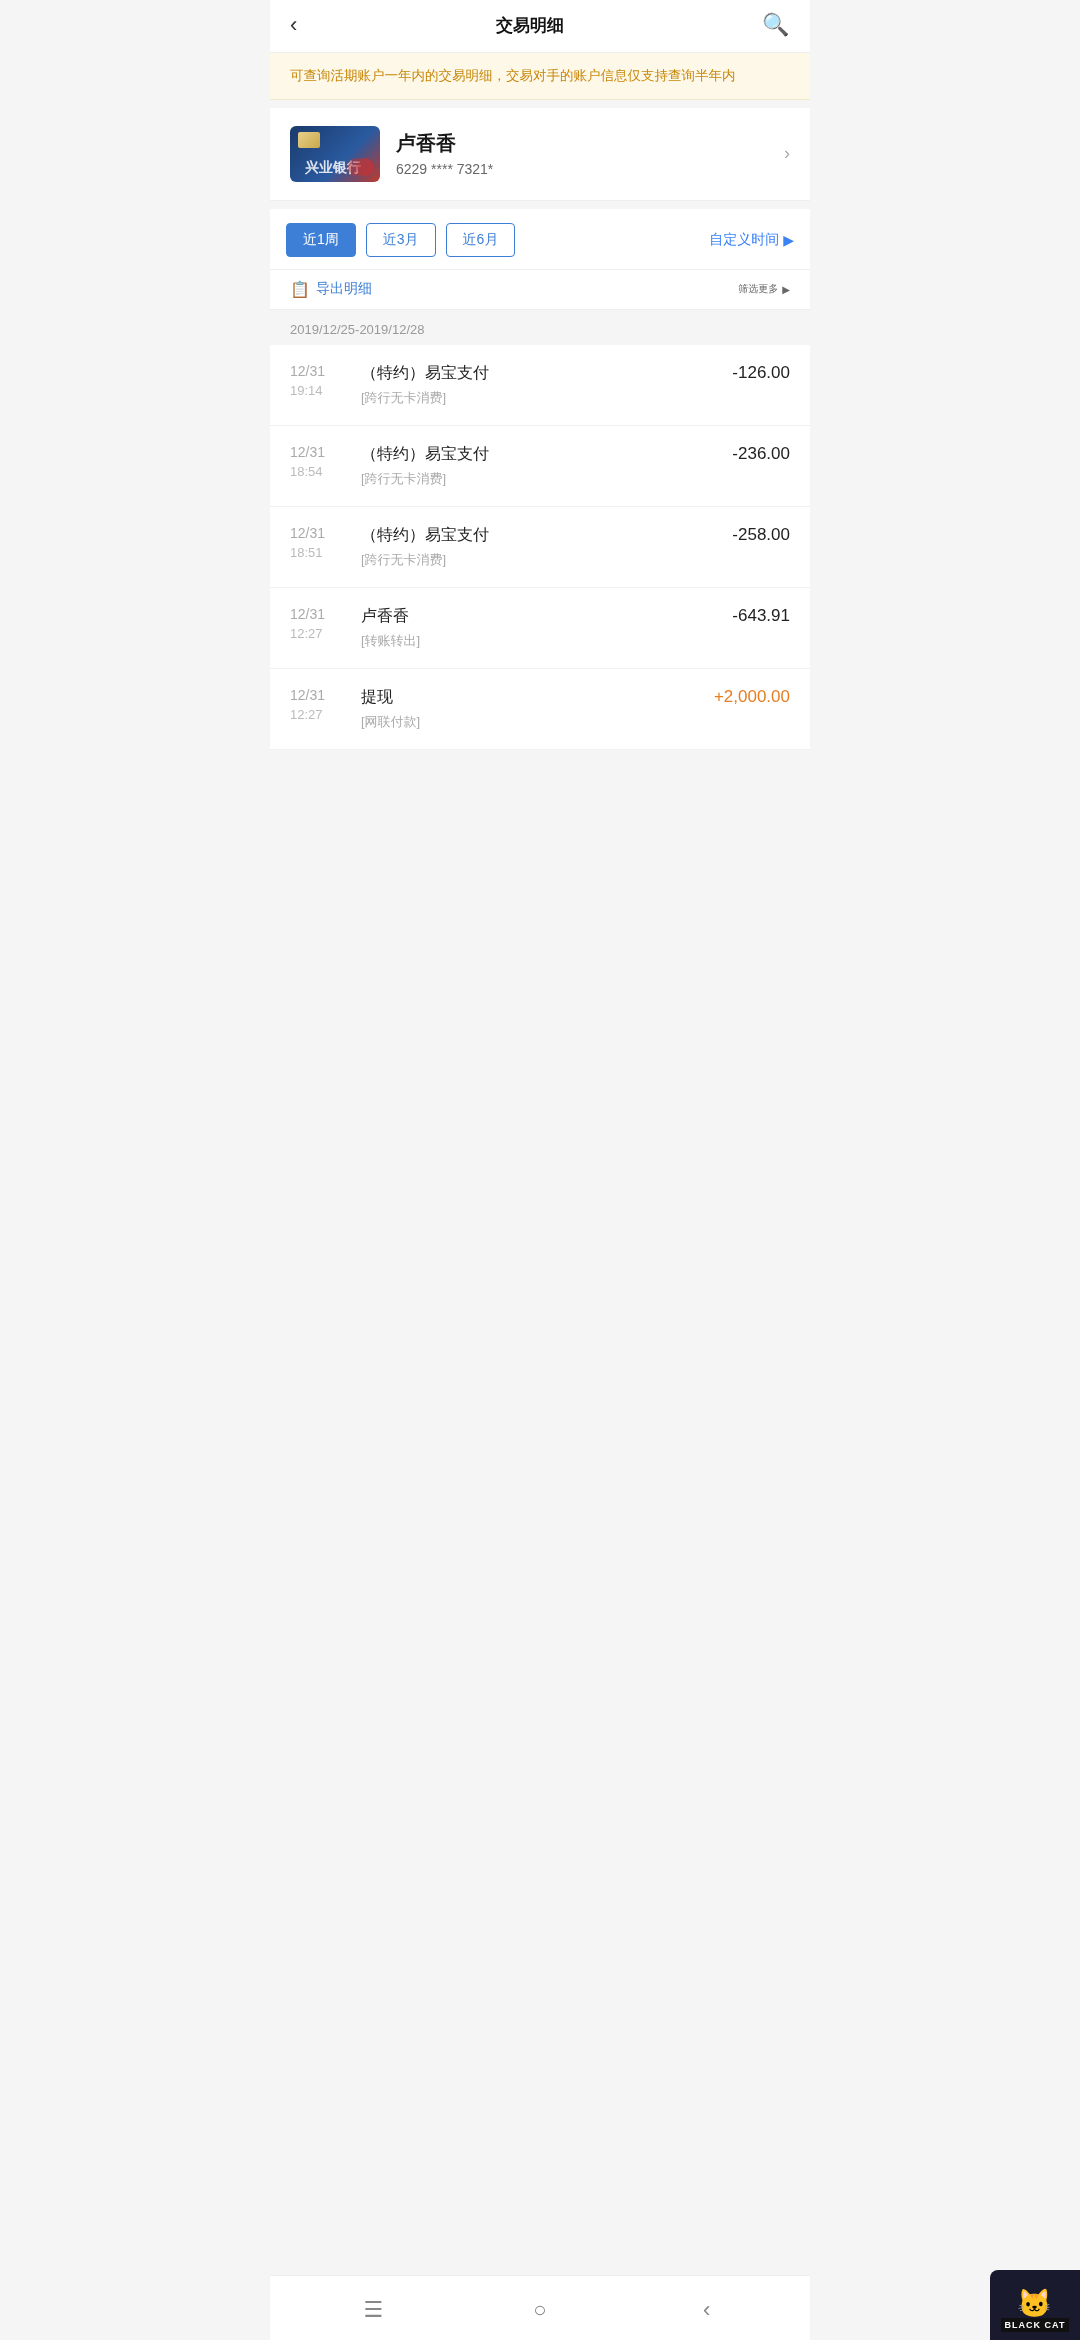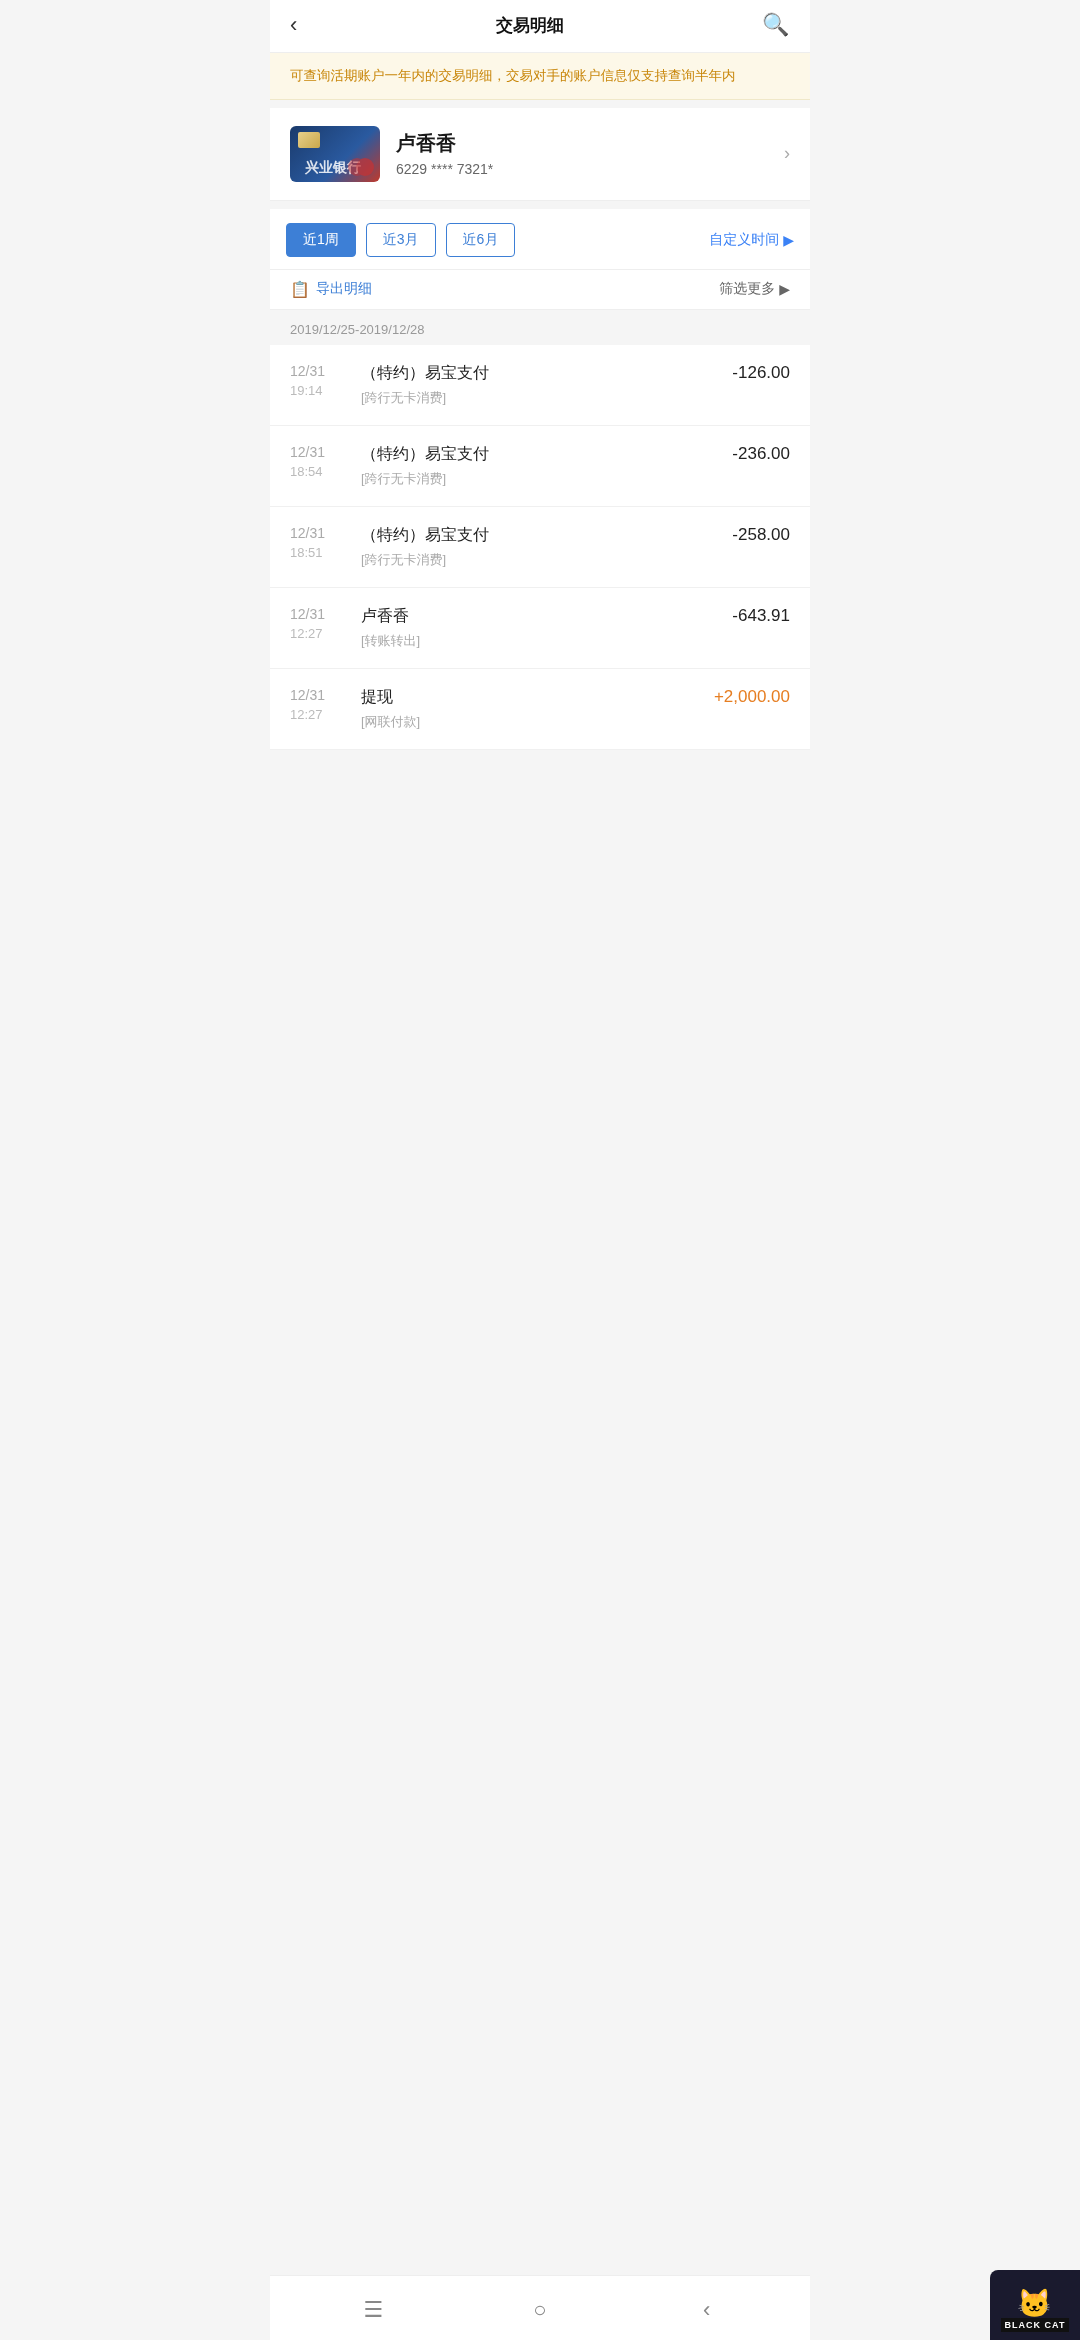--- a/index.html
+++ b/index.html
@@ -177,21 +177,21 @@
       align-items: center;
       gap: 6px;
       font-size: 14px;
       color: #3d7fd6;
       cursor: pointer;
     }
     .export-icon {
       font-size: 16px;
     }
     .filter-more {
-      font-size: 14px;
+      font-size: 10px;
       color: #666;
       cursor: pointer;
       display: flex;
       align-items: center;
       gap: 4px;
     }
 
     
     .date-range {
       padding: 12px 20px 8px;

